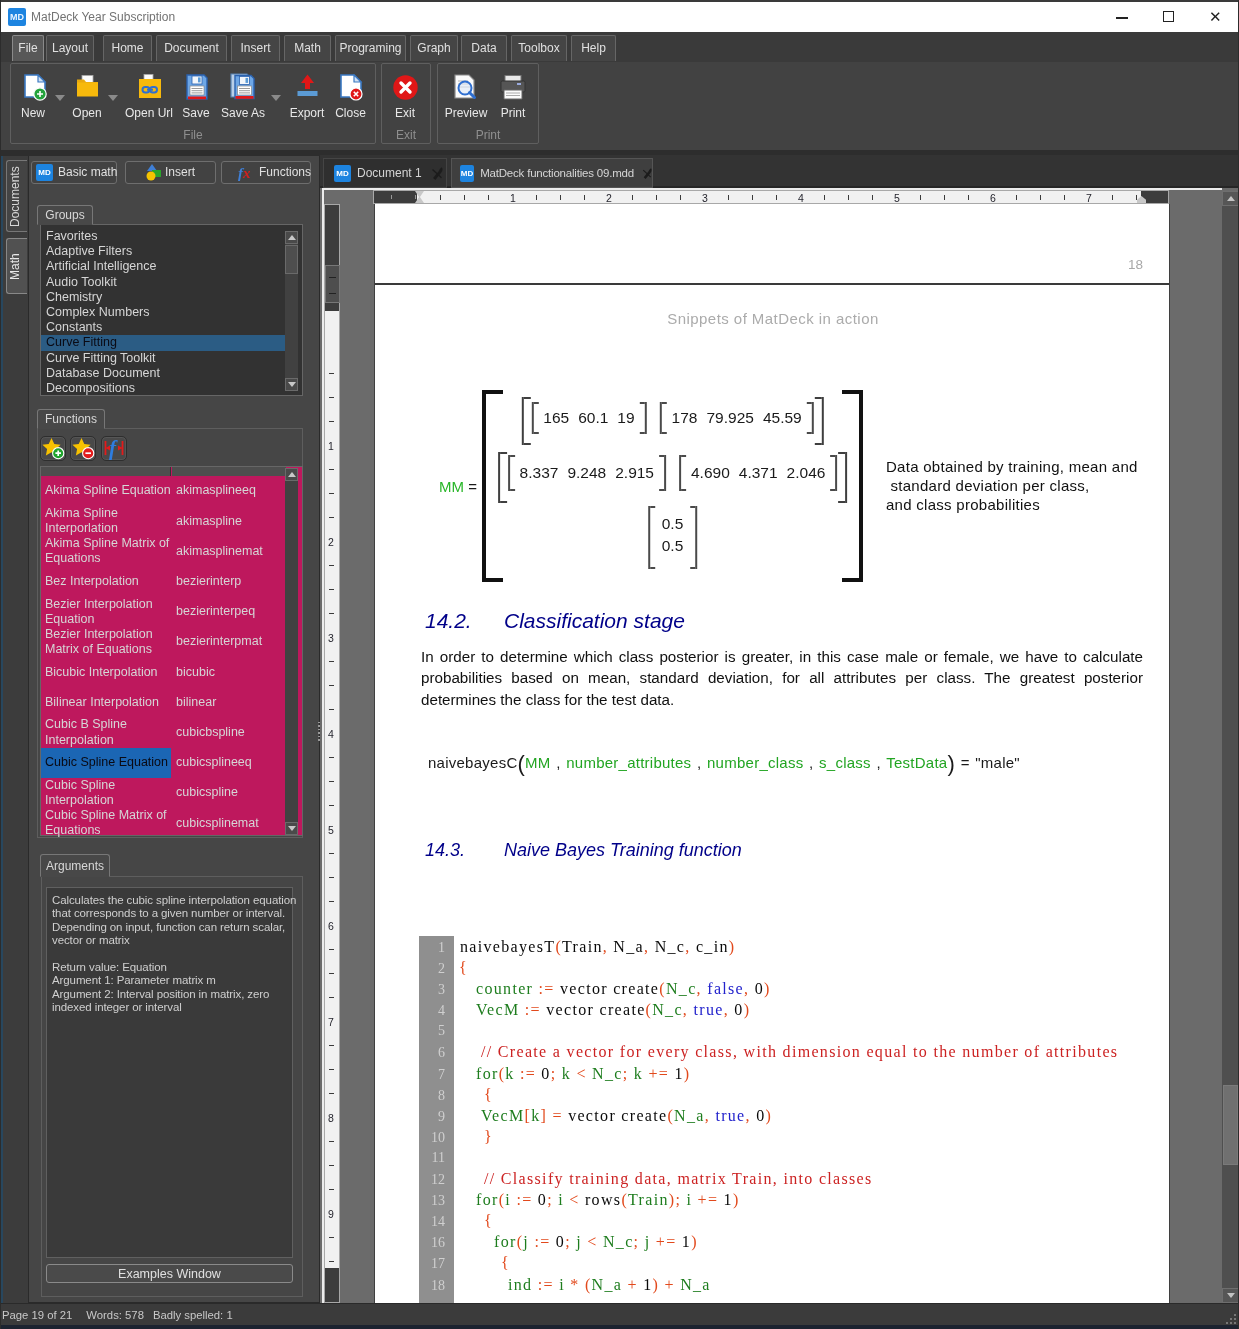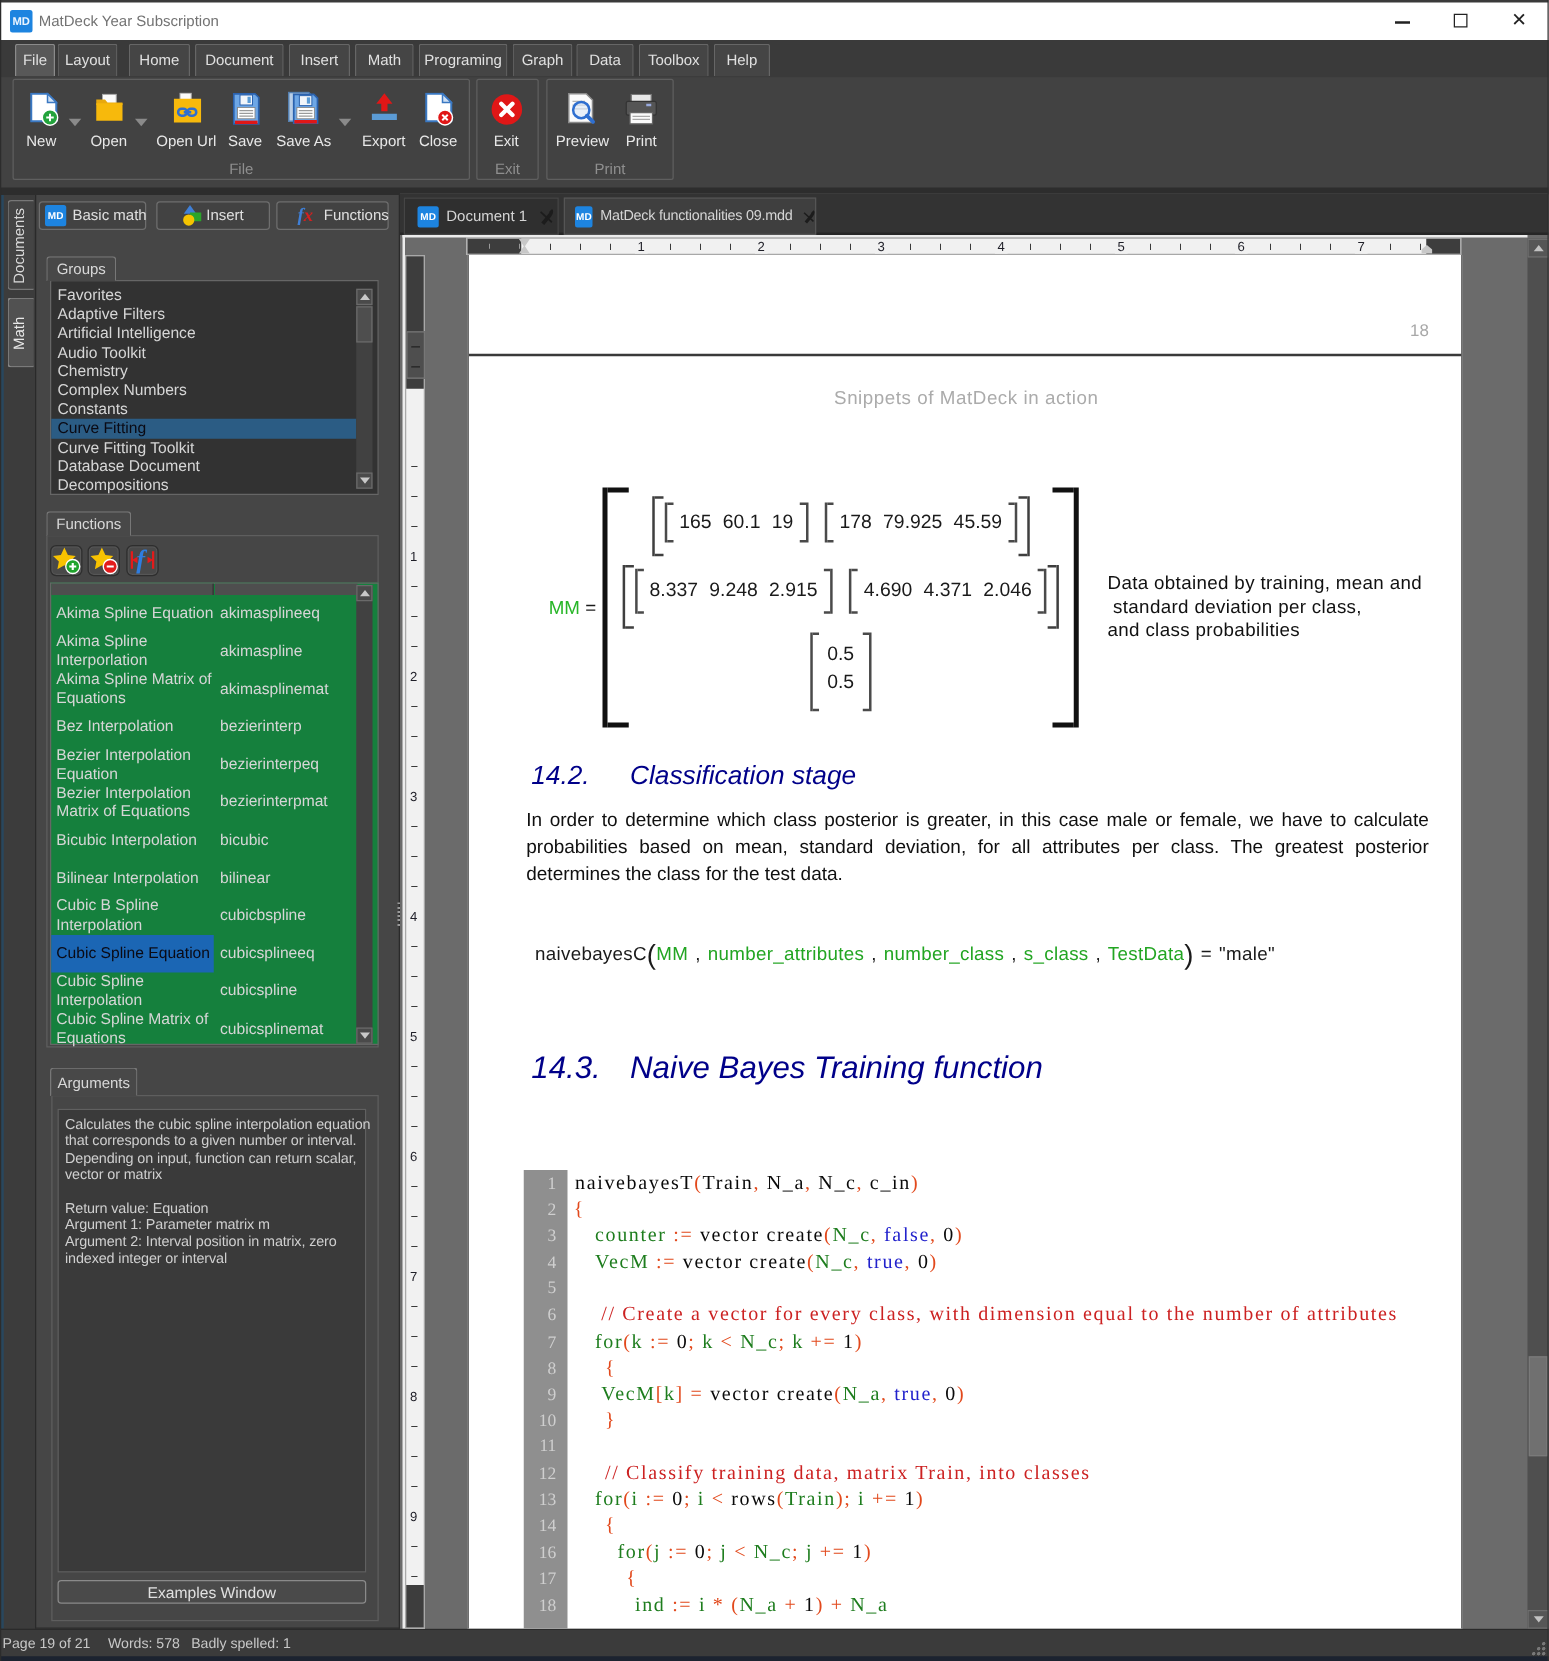--- a/index.html
+++ b/index.html
@@ -275,21 +275,21 @@
 <div class="abs" style="left:103px;top:437px">
       <svg width="22" height="23" viewBox="0 0 22 23">
 <path d="M2.5 4 v14" stroke="#e31b1b" stroke-width="1.8"></path>
         <path d="M2.5 11 l4.5 -2.6 v5.2 z" fill="#e31b1b"></path>
 <path d="M19.5 4 v14" stroke="#e31b1b" stroke-width="1.8"></path>
         <path d="M19.5 11 l-4.5 -2.6 v5.2 z" fill="#e31b1b"></path>
 <text x="6" y="17.5" font-family="Liberation Serif,serif" font-style="italic" font-weight="bold" font-size="21" fill="#2e7de0">f</text>
       </svg>
     </div>
 
-<div class="listbox" style="left:40px;top:466px;width:263px;height:370px;background:#15803d">
+<div class="listbox" style="left:40px;top:466px;width:263px;height:370px;background:#be185d">
 <div class="abs" style="left:0;top:0;width:130px;height:9px;background:#4e4e4e;border-right:1px solid #333"></div>
 <div class="abs" style="left:131px;top:0;width:114px;height:9px;background:#4e4e4e"></div>
 <div id="flist" style="position:absolute;left:0;top:9px;width:245px;color:#d6d6d6;font-size:12.5px;line-height:15.2px">
 <div class="fr">
           <div class="f1">Akima Spline Equation</div>
           <div class="f2">akimasplineeq</div>
         </div>
 <div class="fr">
           <div class="f1">Akima Spline Interporlation</div>
           <div class="f2">akimaspline</div>
@@ -477,21 +477,21 @@
 
   <div class="abs" style="left:50px;top:405px;font-style:italic;font-size:21px;color:#000089"><span style="display:inline-block;width:79px">14.2.</span><span>Classification stage</span></div>
   <div class="abs" style="left:46px;top:442px;width:722px;font-size:15.2px;color:#101010;line-height:21.4px">
     <div style="text-align:justify;text-align-last:justify">In order to determine which class posterior is greater, in this case male or female, we have to calculate</div>
     <div style="text-align:justify;text-align-last:justify">probabilities based on mean, standard deviation, for all attributes per class. The greatest posterior</div>
     <div>determines the class for the test data.</div>
   </div>
 
   <div class="abs" style="left:53px;top:547px;font-size:15px;color:#1a1a1a;letter-spacing:0.25px;word-spacing:1.2px"><span>naivebayesC</span><span style="font-size:22px;vertical-align:-3px;font-weight:300">(</span><span class="gg">MM</span> , <span class="gg">number_attributes</span> , <span class="gg">number_class</span> , <span class="gg">s_class</span> , <span class="gg">TestData</span><span style="font-size:22px;vertical-align:-3px;font-weight:300">)</span> <span>= "male"</span></div>
 
-  <div class="abs" style="left:50px;top:636px;font-style:italic;font-size:25px;color:#000089"><span style="display:inline-block;width:79px">14.3.</span><span>Naive Bayes Training function</span></div>
+  <div class="abs" style="left:50px;top:636px;font-style:italic;font-size:18px;color:#000089"><span style="display:inline-block;width:79px">14.3.</span><span>Naive Bayes Training function</span></div>
 
   <div class="abs" style="left:44px;top:732px;width:740px">
           <div class="abs" style="left:0;top:0;width:35px;height:400px;background:#8f8f8f"></div>
    <div class="crow">
             <div class="ln">1</div>
             <div class="lc" style="padding-left:6px">naivebayesT<span class="o">(</span>Train<span class="o">,</span> N_a<span class="o">,</span> N_c<span class="o">,</span> c_in<span class="o">)</span></div>
           </div>
    <div class="crow">
             <div class="ln">2</div>
             <div class="lc" style="padding-left:5px"><span class="o">{</span></div>

